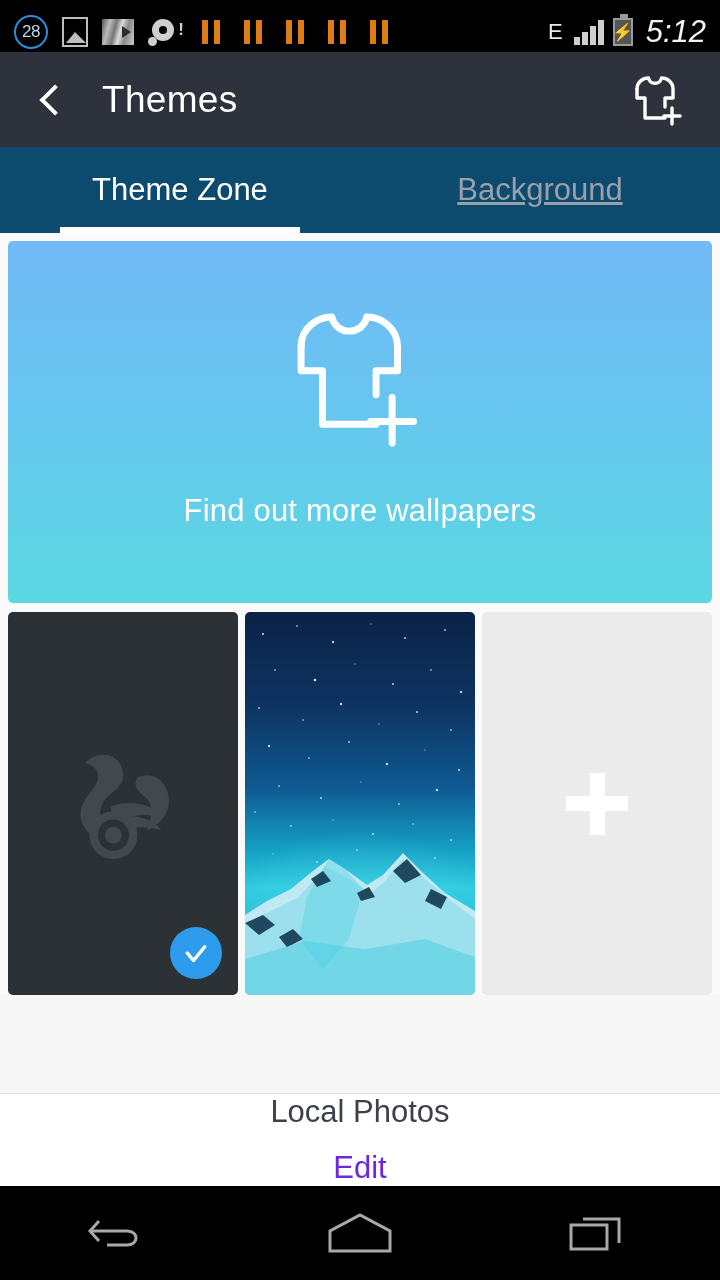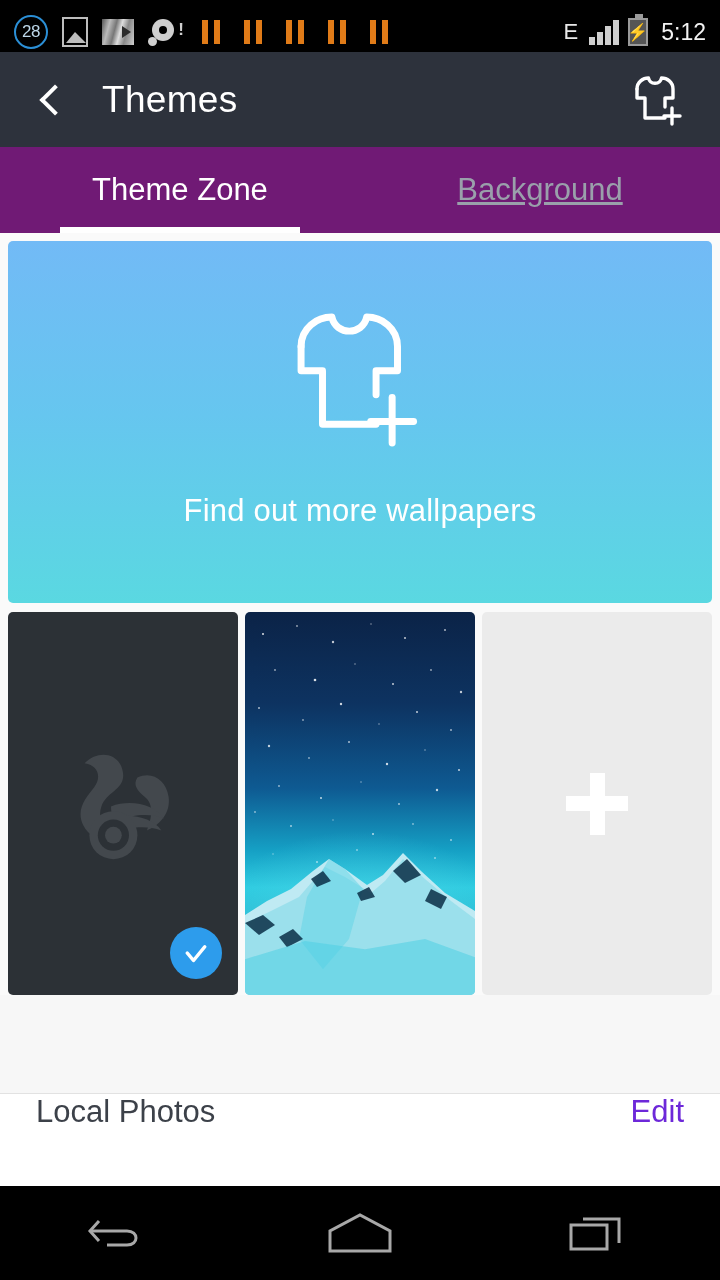--- a/index.html
+++ b/index.html
@@ -48,36 +48,36 @@
   .pausewrap { display:flex; gap:24px; margin-left:6px; }
   .sb-e { color:#e8e8e8; font-size:22px; line-height:22px; margin-right:2px; }
   .sig { display:flex; align-items:flex-end; gap:2px; height:26px; }
   .sig i { display:block; width:6px; background:#cfcfcf; }
   .sig i:nth-child(1){height:8px}.sig i:nth-child(2){height:13px}
   .sig i:nth-child(3){height:19px}.sig i:nth-child(4){height:25px}
   .batt { position:relative; width:20px; height:28px; border:2px solid #9a9a9a; background:#555; }
   .batt:before{content:"";position:absolute;top:-6px;left:5px;width:8px;height:4px;background:#9a9a9a;}
   .batt .bolt{ position:absolute; inset:0; display:flex;align-items:center;justify-content:center;
      color:#d8d8d8; font-size:17px; line-height:17px;}
-  .clock { color:#f2f2f2; font-size:23px; letter-spacing:0px; margin-left:4px; }
+  .clock { color:#f2f2f2; font-size:31px; letter-spacing:0px; margin-left:4px;font-style:italic; }
 
   
   .header {
     position:absolute; top:52px; left:0; width:720px; height:95px;
     background:#2d323c; display:flex; align-items:center; padding:0 26px;
   }
   .backbtn { width:58px; height:58px; display:flex; align-items:center; justify-content:center; cursor:pointer;}
   .chev { width:22px; height:22px; border-left:4px solid #fff; border-bottom:4px solid #fff;
           transform:rotate(45deg); }
   .apptitle { color:#fff; font-size:37px; margin-left:18px; font-weight:400; letter-spacing:0.3px;}
   .header-spacer{flex:1}
   .shirt-add { width:70px; height:70px; display:flex;align-items:center;justify-content:center;cursor:pointer;}
 
   
-  .tabs { position:absolute; top:147px; left:0; width:720px; height:86px; background:#701a75;
+  .tabs { position:absolute; top:147px; left:0; width:720px; height:86px; background:#0c4a6e;
           display:flex; }
   .tab { flex:1; display:flex; align-items:center; justify-content:center; position:relative;
          font-size:31px; cursor:pointer; }
   .tab.active { color:#ffffff; }
   .tab.inactive { color:#9aa0ab;text-decoration:underline; }
   .tab.active:after {
     content:""; position:absolute; bottom:0; left:50%; transform:translateX(-50%);
     width:240px; height:6px; background:#ffffff;
   }
 
@@ -112,21 +112,21 @@
   .check-badge {
     position:absolute; right:16px; bottom:16px; width:52px; height:52px;
     border-radius:50%; background:#2d9cec; display:flex; align-items:center; justify-content:center;
   }
 
   
   .filler { position:absolute; top:995px; left:0; width:720px; height:98px; background:#f7f7f7; }
   .divider { position:absolute; top:1093px; left:0; width:720px; height:1px; background:#e2e2e2; }
   .bottombar {
     position:absolute; top:1094px; left:0; width:720px; height:92px; background:#ffffff;
-    display:flex; padding:0 36px;
+    display:flex; align-items:center; padding:0 36px;flex-direction:column;
   }
   .local-photos { color:#3c4149; font-size:31px; }
   .bb-spacer { flex:1; }
   .edit-btn { color:#6d28d9; font-size:31px; cursor:pointer; }
 
   
   .navbar { position:absolute; bottom:0; left:0; width:720px; height:94px; background:#000;
             display:flex; align-items:center; }
   .navbtn { flex:1; display:flex; align-items:center; justify-content:center; cursor:pointer; }
 </style>

